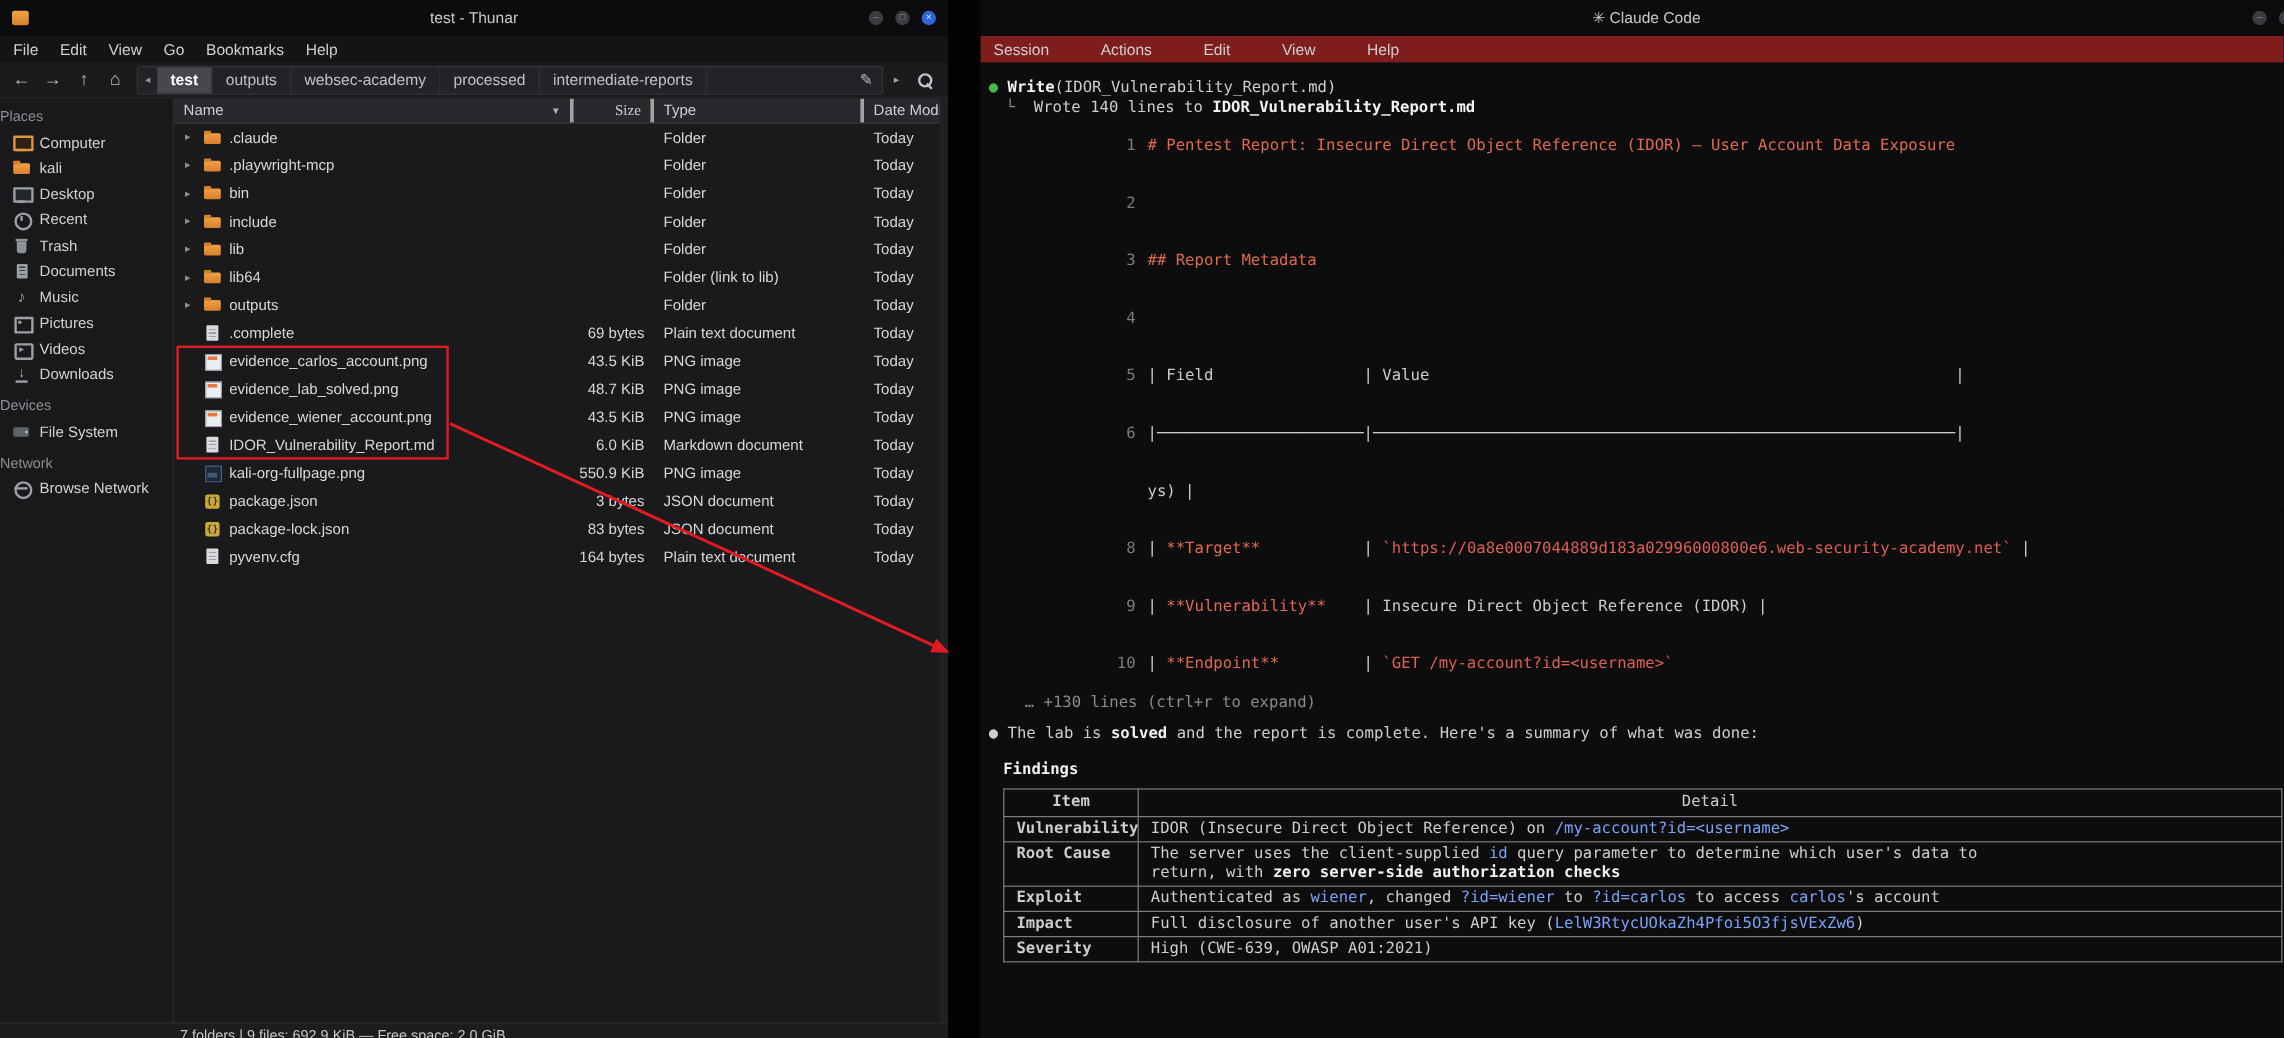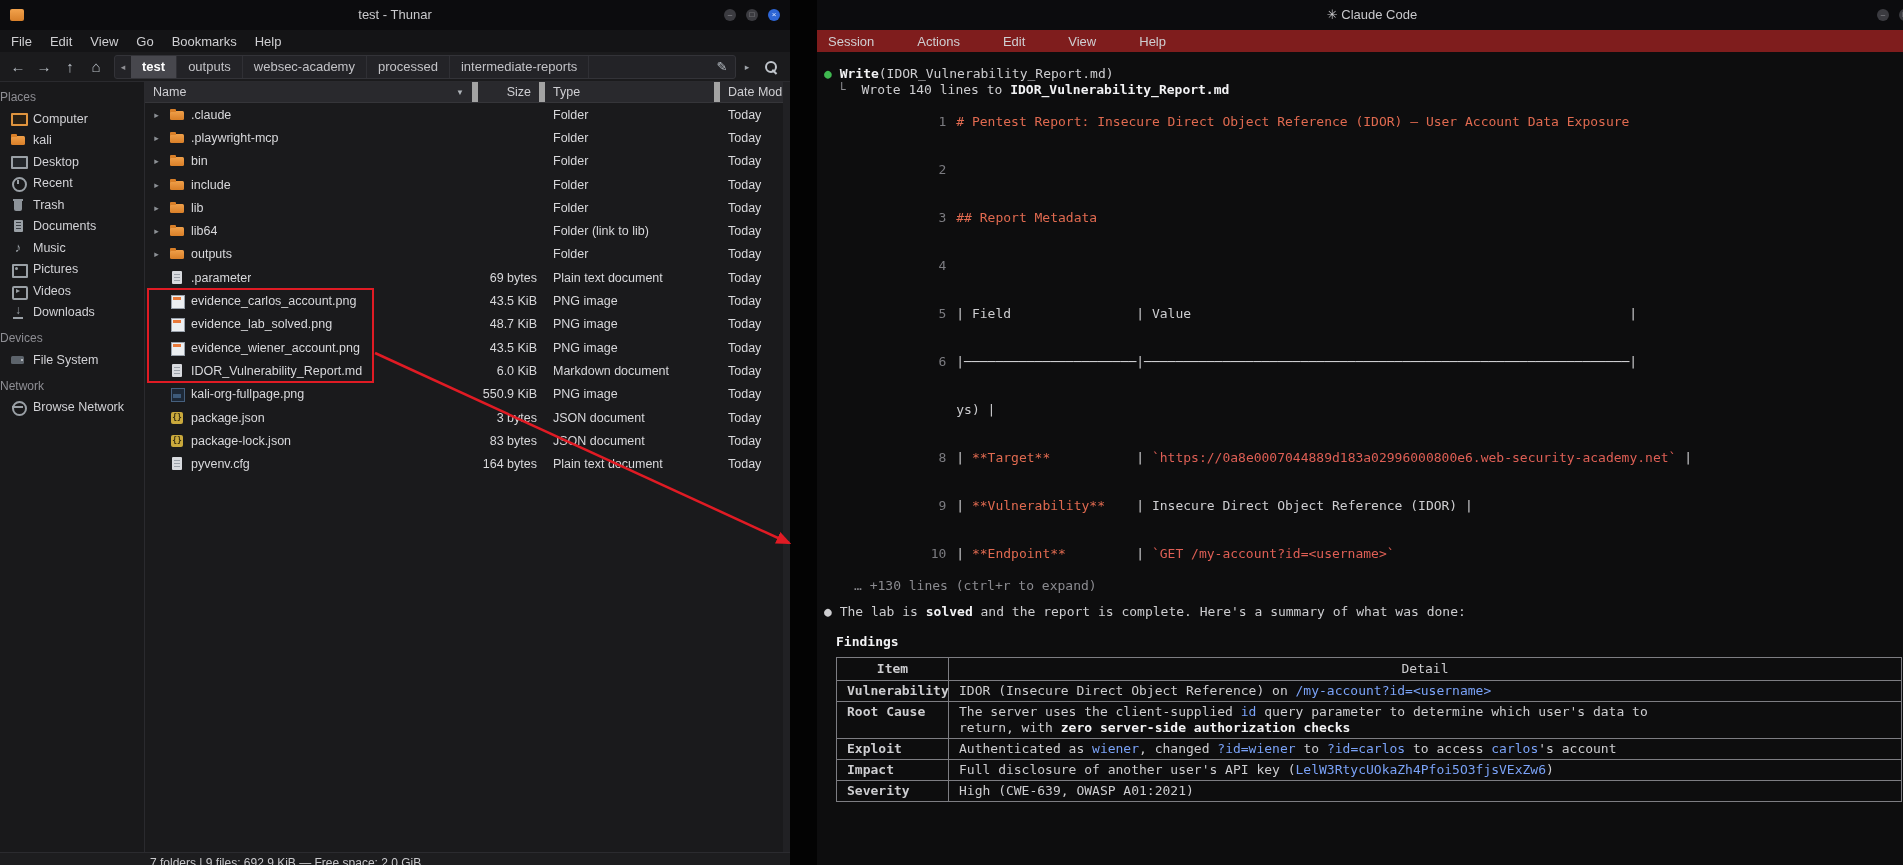--- a/index.html
+++ b/index.html
@@ -48,23 +48,23 @@
 
   .main { position:absolute; top:82px; bottom:13px; left:0; right:0; display:flex; }
   .sidebar { width:145px; border-right:1px solid #2a2a2e; background:#19191b; overflow:hidden; flex:0 0 145px; }
   .side-header { font-size:12px; color:#8e8e94; padding:8px 0 4px; }
   .side-item { height:21.5px; display:flex; align-items:center; gap:7px; padding:0 10px;
     font-size:12.5px; color:#d2d2d6; white-space:nowrap; }
 
   .filearea { flex:1; position:relative; background:#1a1a1c; overflow:hidden; }
   .listheader { height:21px; display:flex; background:#29292d; border-bottom:1px solid #353539;
     font-size:12.5px; color:#cfcfd3; }
-  .hcell { display:flex; align-items:center; padding:0 8px; border-right:6px solid #a3a3a3; overflow:hidden; white-space:nowrap; }
+  .hcell { display:flex; align-items:center; padding:0 8px; border-right:3px solid #a3a3a3; overflow:hidden; white-space:nowrap; }
   .h-name { width:333px; justify-content:space-between; flex:0 0 333px; }
-  .h-size { width:67px; justify-content:flex-end; flex:0 0 67px; }
+  .h-size { width:67px; justify-content:flex-end; flex:0 0 67px;font-family:Liberation Serif, serif; }
   .h-type { width:175px; flex:0 0 175px; }
   .h-date { flex:1; border-right:none; }
   .sort-icon { font-size:8px; color:#aeb3b8; }
 
   .frow { height:23.3px; display:flex; align-items:center; font-size:12.5px; color:#d8d8db; }
   .cell-name { width:333px; flex:0 0 333px; display:flex; align-items:center; gap:6px;
     padding-left:5px; overflow:hidden; white-space:nowrap; }
   .expander { width:13px; flex:0 0 13px; font-size:9px; color:#8d9196; text-align:center; }
   .kind-file .expander { visibility:hidden; }
   .fname { overflow:hidden; }
@@ -368,21 +368,21 @@
               <span class="fname">outputs</span>
             </div>
             <div class="cell-size"></div>
             <div class="cell-type">Folder</div>
             <div class="cell-date">Today</div>
           </div>
             <div class="frow kind-file">
             <div class="cell-name">
               <span class="expander">▸</span>
               <span class="fi ic-textdoc"></span>
-              <span class="fname">.parameter</span>
+              <span class="fname">.complete</span>
             </div>
             <div class="cell-size">69 bytes</div>
             <div class="cell-type">Plain text document</div>
             <div class="cell-date">Today</div>
           </div>
             <div class="frow kind-file">
             <div class="cell-name">
               <span class="expander">▸</span>
               <span class="fi ic-imglight"></span>
               <span class="fname">evidence_carlos_account.png</span>

